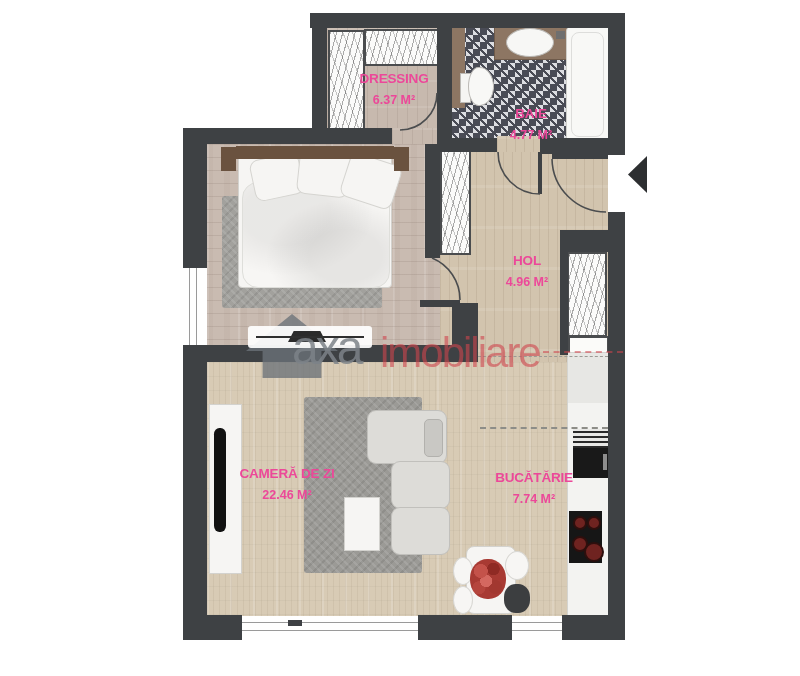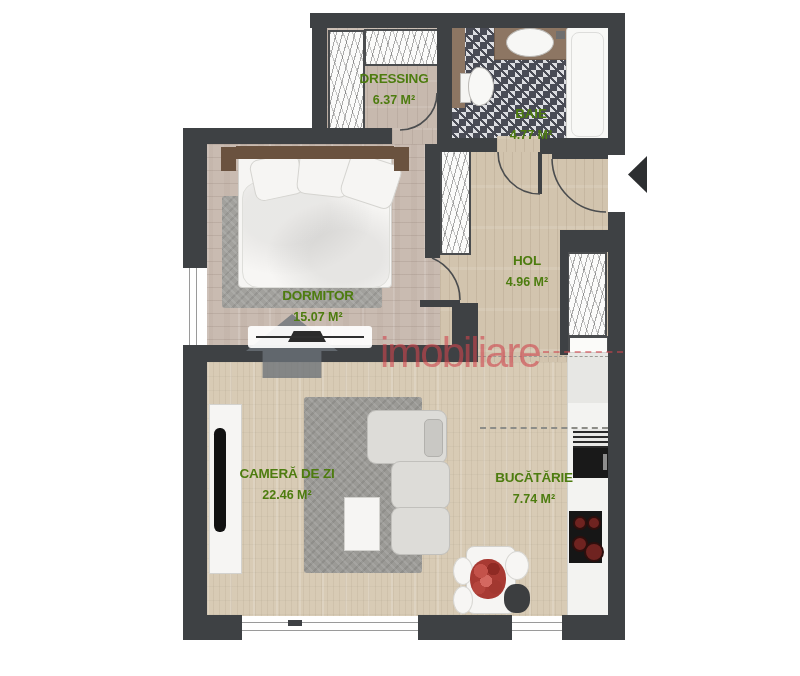--- a/index.html
+++ b/index.html
@@ -34,21 +34,21 @@
   .rug{position:absolute;background-color:#a2a19d;background-image:
      repeating-linear-gradient(45deg, rgba(255,255,255,.10) 0 2px, transparent 2px 6px),
      repeating-linear-gradient(-45deg, rgba(0,0,0,.08) 0 2px, transparent 2px 7px);
      border-radius:3px;}
   .soft{position:absolute;background:#dddcd8;border:1px solid #c1c0bc;border-radius:9px;}
   .pillow{position:absolute;background:#f6f5f3;border:1px solid #d5d4d0;border-radius:9px;}
   .wood-dark{position:absolute;background:#6a523f;}
   .dash-h{position:absolute;border-top:2px dashed #8d8d88;height:0;}
   
   .rlabel{position:absolute;transform:translateX(-50%);text-align:center;font-weight:700;
-          color:#4d7c0f;line-height:1.6;white-space:nowrap;}
+          color:#ec4899;line-height:1.6;white-space:nowrap;}
   .rname{font-size:13.5px;letter-spacing:-.2px;}
   .rarea{font-size:12.5px;}
   
   .wm-house{position:absolute;background:rgba(108,114,120,.78);
      clip-path:polygon(0 58%,50% 0,100% 58%,82% 58%,82% 100%,18% 100%,18% 58%);}
   .wm-band{position:absolute;background:rgba(255,255,255,.92);border-radius:3px;}
   .wm-axa{position:absolute;font-size:48px;font-weight:400;letter-spacing:-3px;
      color:rgba(125,130,136,.85);line-height:1;}
   .wm-imo{position:absolute;font-size:42px;font-weight:400;letter-spacing:-2px;
      color:rgba(206,68,76,.60);line-height:1;}
@@ -171,39 +171,36 @@
     <path d="M 432 258 A 45 45 0 0 1 460 300" fill="none" stroke="#4b4d4f" stroke-width="1.6"></path>
     <path d="M 552 159 A 54 54 0 0 0 606 212" fill="none" stroke="#4b4d4f" stroke-width="1.6"></path>
   </svg>
 
   <div class="abs" style="left:628px;top:156px;width:19px;height:37px;background:#2d2f31;clip-path:polygon(0 50%,100% 0,100% 100%);"></div>
 
   <div class="wm-house" style="left:246px;top:314px;width:92px;height:64px;"></div>
   <div class="wm-band" style="left:248px;top:326px;width:124px;height:22px;"></div>
   <div class="abs" style="left:288px;top:331px;width:38px;height:11px;background:#2b2b2b;clip-path:polygon(0 100%,15% 0,85% 0,100% 100%);"></div>
   <div class="abs" style="left:256px;top:336px;width:108px;height:2px;background:#2f2f2f;"></div>
+  <div class="wm-axa" style="left:292px;top:324px;">axa</div>
   <div class="wm-imo" style="left:380px;top:332px;">imobiliare</div>
   <div class="abs" style="left:543px;top:351px;width:80px;height:0;border-top:2px dashed rgba(206,68,76,.55);"></div>
 
   <div class="rlabel" style="left:394px;top:68px;">
     <div class="rname">DRESSING</div>
     <div class="rarea">6.37 M²</div>
   </div>
   <div class="rlabel" style="left:531px;top:66px;margin-top:37px;">
     <div class="rname">BAIE</div>
     <div class="rarea">4.77 M²</div>
   </div>
   <div class="rlabel" style="left:527px;top:250px;">
     <div class="rname">HOL</div>
     <div class="rarea">4.96 M²</div>
   </div>
-  <div class="rlabel" style="left:318px;top:285px;">
-    <div class="rname">DORMITOR</div>
-    <div class="rarea">15.07 M²</div>
-  </div>
   <div class="rlabel" style="left:287px;top:463px;">
     <div class="rname">CAMERĂ DE ZI</div>
     <div class="rarea">22.46 M²</div>
   </div>
   <div class="rlabel" style="left:534px;top:467px;">
     <div class="rname">BUCĂTĂRIE</div>
     <div class="rarea">7.74 M²</div>
   </div>
 
 </div>

